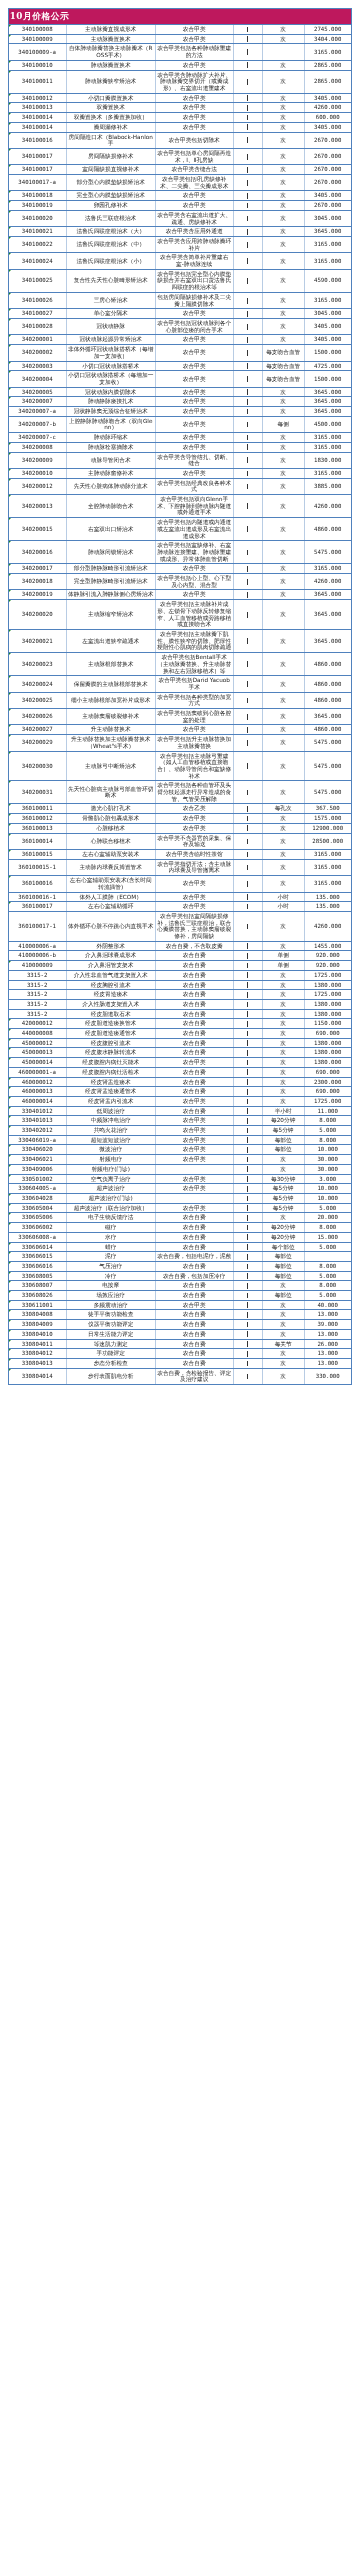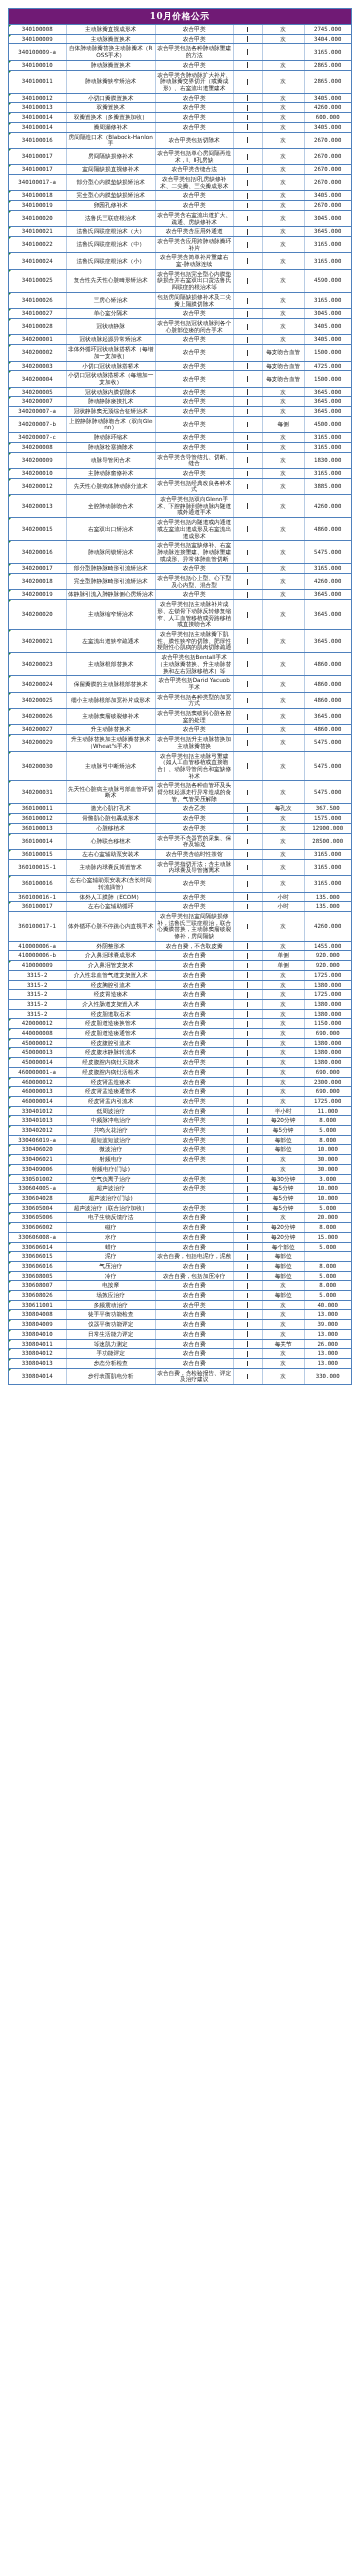--- a/index.html
+++ b/index.html
@@ -1,21 +1,21 @@
 <!DOCTYPE html>
 <html style="font-size:8.2px"><head>
 <meta charset="utf-8">
 <style>
   html, body { margin:0; padding:0; background:#ffffff; }
   body { width:357px; font-family:"DejaVu Sans", sans-serif; }
   .sheet { padding:7.7px 5.7px 10.3px 7.7px; }
   table { border-collapse:collapse; width:343px; table-layout:fixed; }
   .title-row td {
-    background:#701a75; color:#ffffff; font-family:"DejaVu Serif", serif;
-    font-weight:bold; font-size:8.8px; text-align:center; height:13.4px;
+    background:#be185d; color:#ffffff; font-family:"DejaVu Serif", serif;
+    font-weight:bold; font-size:8.8px; text-align:left; height:13.4px;
     border:0.5px solid #4f81bd; letter-spacing:0.5px;
   }
   td {
     border-left:0.5px solid #b8cce4; border-right:0.5px solid #b8cce4;
     border-bottom:0.5px solid #4f81bd;
     font-size:5.7px; color:#222; text-align:center; vertical-align:middle;
     line-height:6.7px; padding:1px 1px; position:relative; word-break:break-all;
   }
   td.first { border-left:0.5px solid #4f81bd; }
   td.last { border-right:0.5px solid #4f81bd; }

